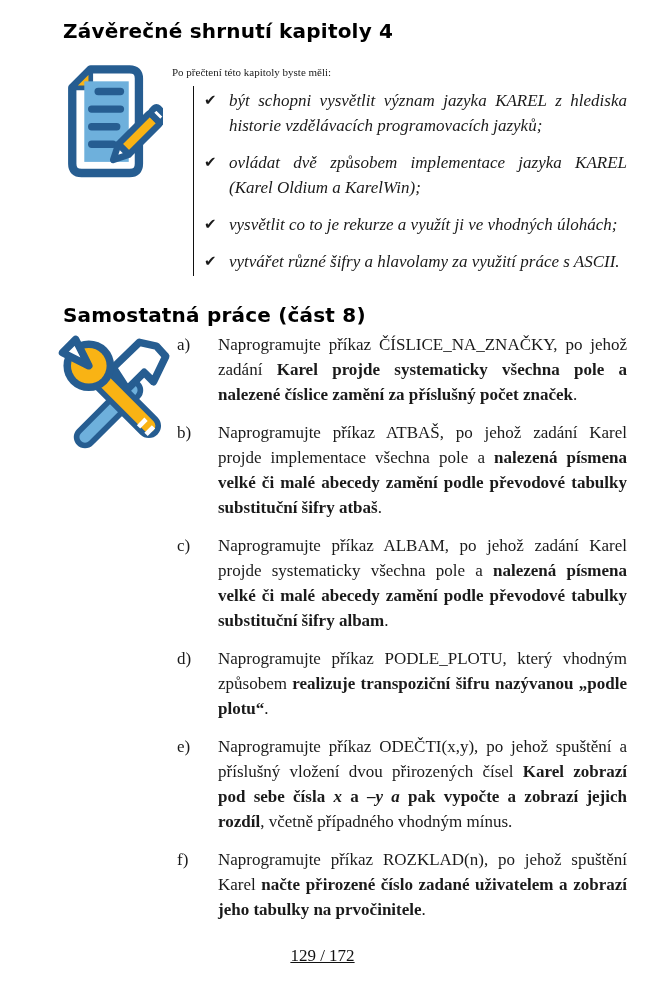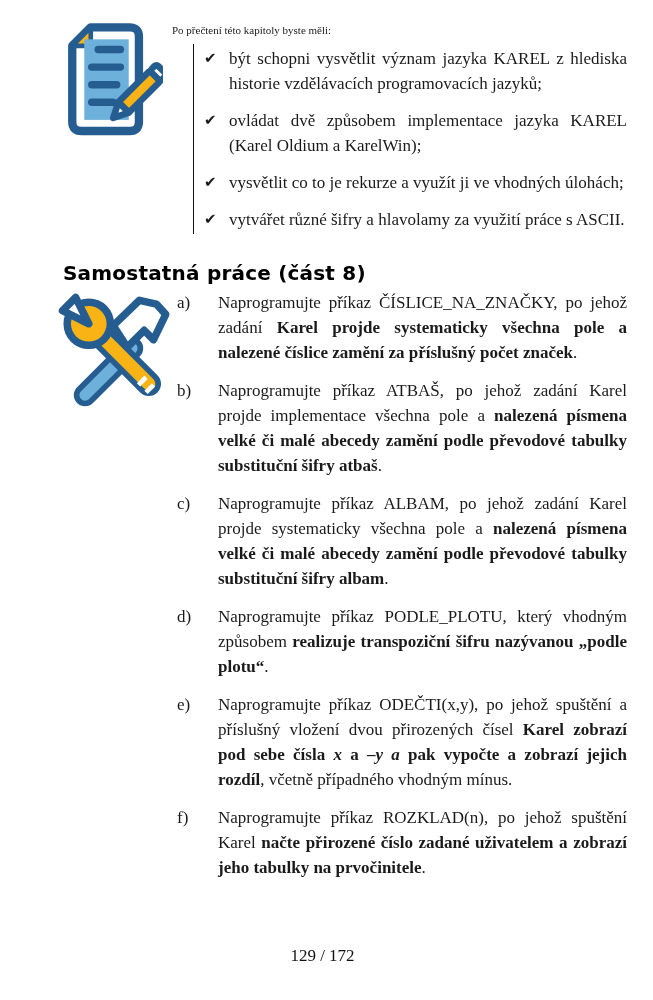--- a/index.html
+++ b/index.html
@@ -38,47 +38,49 @@
     border-left: 1.5px solid #111111;
     padding: 2px 0 2px 10px;
   }
   .check-item {
     display: flex;
     font-size: 17px; line-height: 25px;
     margin-bottom: 12px;
   }
   .check-item:last-child { margin-bottom: 0; }
   .check-bullet { flex: 0 0 25px; font-family: "DejaVu Sans", sans-serif; font-size: 15px; }
-  .check-text { flex: 1 1 auto; text-align: justify; }
+  .check-text { flex: 1 1 auto; text-align: justify; font-style: italic; }
 
   .task-list { list-style: none; }
   .task-item {
     display: flex;
     font-size: 17px; line-height: 25px;
     margin-bottom: 13px;
   }
   .task-label { flex: 0 0 41px; }
   .task-text { flex: 1 1 auto; text-align: justify; }
   .b { font-weight: bold; margin-top: 32px; }
   .i { font-style: italic; }
 
   .footer {
     position: absolute;
     left: 0; right: 8px; bottom: 34px;
     text-align: center;
     font-size: 17px;
     color: #111111;
+    text-decoration: underline;
   }
   svg { display: block; }
 </style>
 </head>
 <body>
 
 <div class="page">
 
+  <h1 class="section-title sec1-title">Závěrečné shrnutí kapitoly 4</h1>
 
   <div class="section-row">
     <div class="icon-col">
       <svg viewBox="0 0 108 128" width="100" height="126" aria-hidden="true">
         <g stroke="#265D91" stroke-linejoin="round" stroke-linecap="round">
           <path d="M30,6 H72 Q82,6 82,16 V108 Q82,118 72,118 H20 Q10,118 10,108 V26 Z" fill="#FFFFFF" stroke-width="9"></path>
           <path d="M30,6 V26 H10 Z" fill="#F9B314" stroke-width="5"></path>
           <rect x="23" y="19" width="48" height="87" fill="#6EB0DC" stroke="none"></rect>
           <g stroke="#265D91" stroke-width="8">
             <line x1="38" y1="30" x2="62" y2="30"></line>

